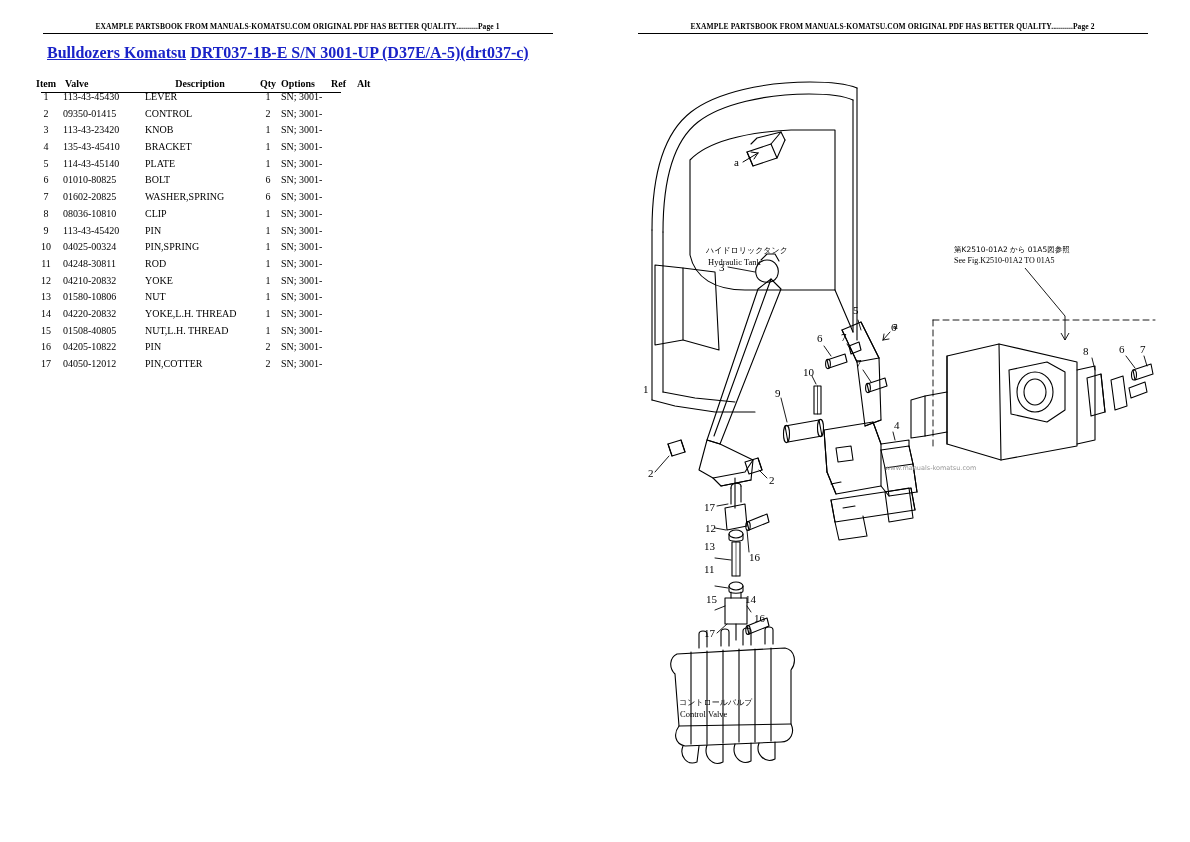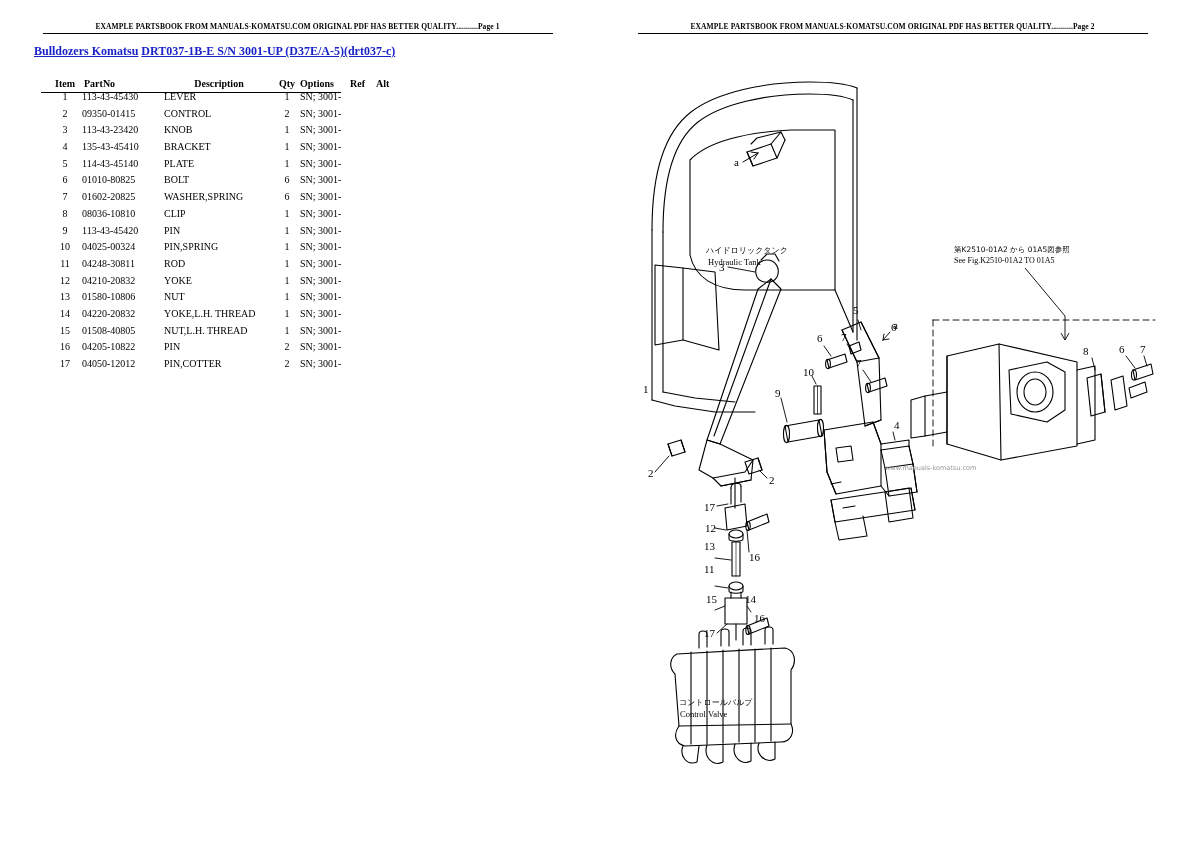--- a/index.html
+++ b/index.html
@@ -45,22 +45,22 @@
   }
   .page-right .hr-top {
     left: 43px;
     width: 510px;
   }
 
   
   .breadcrumb {
     position: absolute;
     top: 44px;
-    left: 34px;
-    font-size: 12px;
+    left: 47px;
+    font-size: 16px;
     font-weight: bold;
     white-space: nowrap;
   }
   .breadcrumb a {
     color: #1a23c8;
     text-decoration: underline;
     cursor: pointer;
   }
   .breadcrumb .sep { color: #000; text-decoration: none; }
 
@@ -69,21 +69,21 @@
     top: 60px;
     left: 41px;
     font-size: 10.5px;
     white-space: nowrap;
   }
 
   
   .parts-table {
     position: absolute;
     top: 78px;
-    left: 48px;
+    left: 29px;
     border-collapse: collapse;
     font-size: 10px;
   }
   .parts-table th {
     font-weight: bold;
     text-align: left;
     padding: 0 0 2px 0;
     font-size: 10px;
   }
   .parts-table td {
@@ -134,21 +134,21 @@
     <a>Bulldozers Komatsu</a><span class="sep"> </span><a>DRT037-1B-E S/N 3001-UP (D37E/A-5)(drt037-c)</a>
   </div>
 
 
   <div class="hdr-rule"></div>
 
   <table class="parts-table">
     <thead>
       <tr>
         <th class="col-item th-item">Item</th>
-        <th class="col-partno th-partno">PartNo</th>
+        <th class="col-partno th-partno">Valve</th>
         <th class="col-desc th-desc">Description</th>
         <th class="col-qty th-qty">Qty</th>
         <th class="col-opts">Options</th>
         <th class="col-ref">Ref</th>
         <th class="col-alt">Alt</th>
       </tr>
     </thead>
     <tbody>
       <tr>
         <td class="col-item">1</td>

